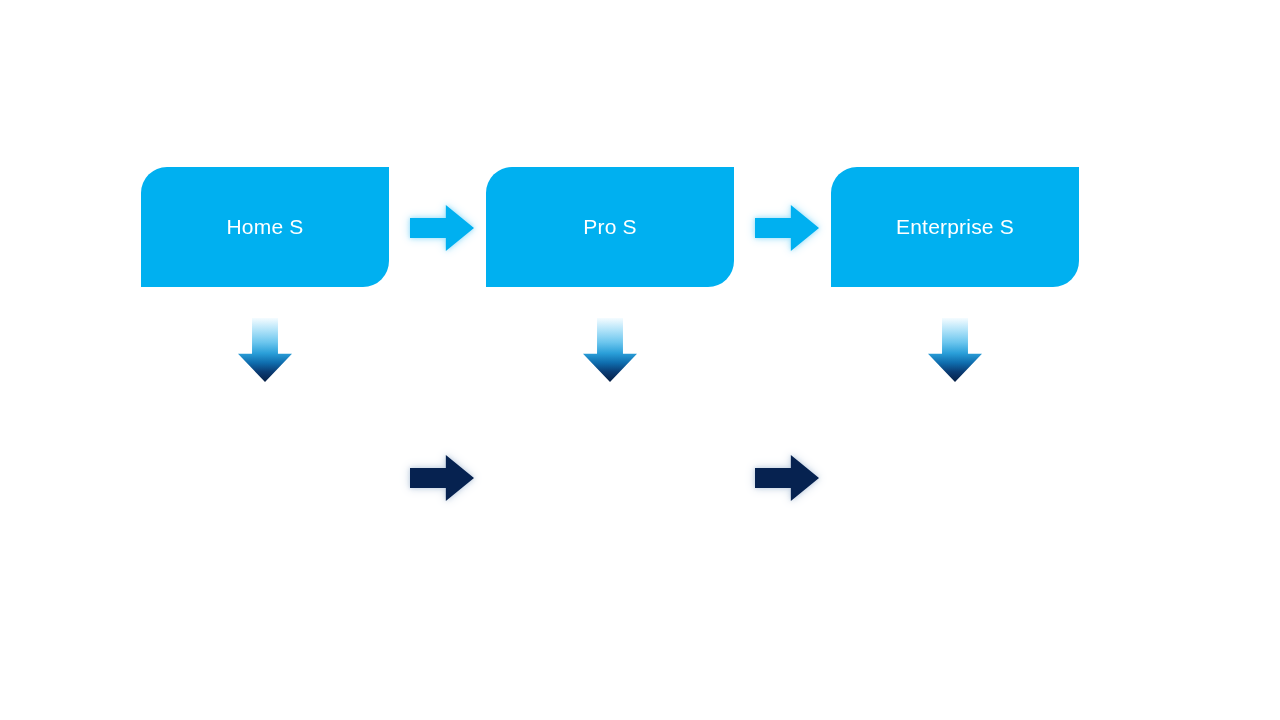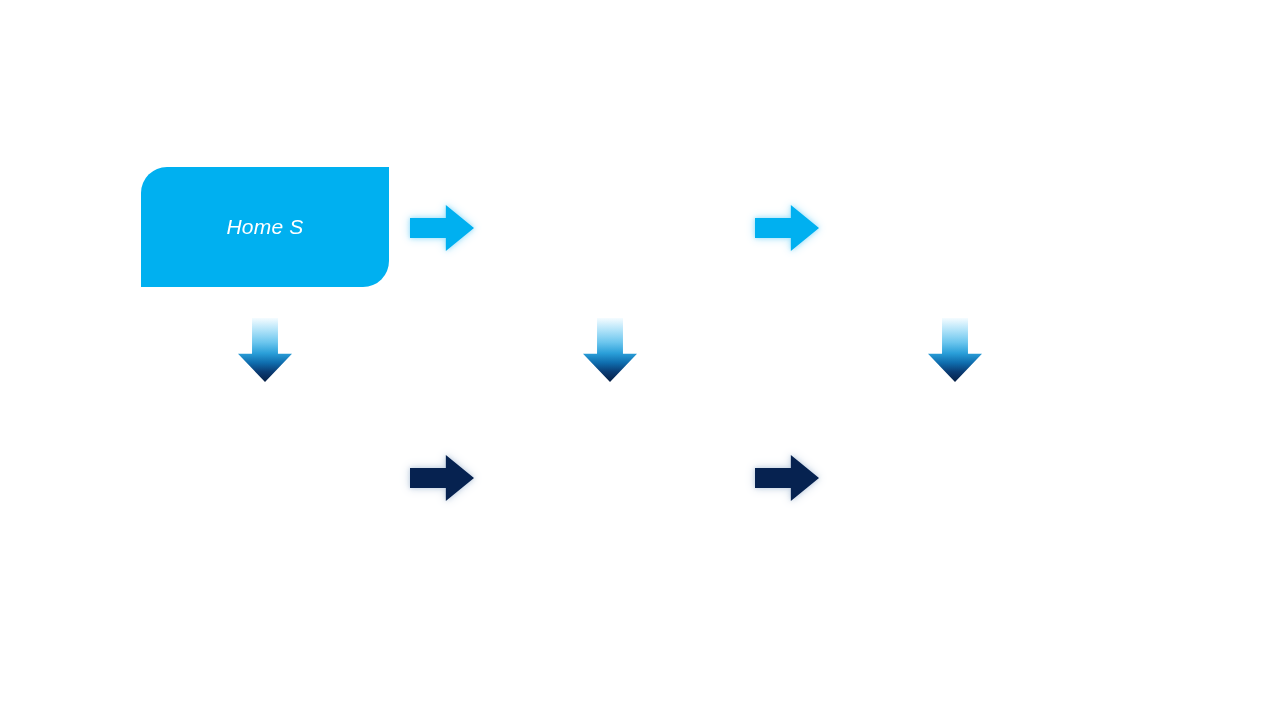--- a/index.html
+++ b/index.html
@@ -36,21 +36,21 @@
   .node.top {
     background: var(--light-blue, #00B0F0);
     border-radius: 26px 0 26px 0;
     top: 167px;
   }
   .node.bottom {
     background: var(--dark-navy, #062250);
     border-radius: 0;
     top: 418px;
   }
-  .col0 { left: 141px; font-style: italic; }
+  .col0 { left: 141px; }
   .col1 { left: 486px; }
   .col2 { left: 831px; }
 
   
   .arrow-right {
     position: absolute;
     width: 64px;
     height: 46px;
     clip-path: polygon(0 28%, 56% 28%, 56% 0, 100% 50%, 56% 100%, 56% 72%, 0 72%);
   }
@@ -101,20 +101,26 @@
   }
 </style>
 </head>
 <body>
 
 <div class="canvas">
 
   <div class="node top col0">
     <span class="node-label">Home S</span>
   </div>
+  <div class="node top col1">
+    <span class="node-label">Pro S</span>
+  </div>
+  <div class="node top col2">
+    <span class="node-label">Enterprise S</span>
+  </div>
 
   <div class="arrow-wrap glow-light gap0 rowtop">
     <div class="arrow-right light"></div>
   </div>
   <div class="arrow-wrap glow-light gap1 rowtop">
     <div class="arrow-right light"></div>
   </div>
 
   <div class="arrow-down down0"></div>
   <div class="arrow-down down1"></div>

